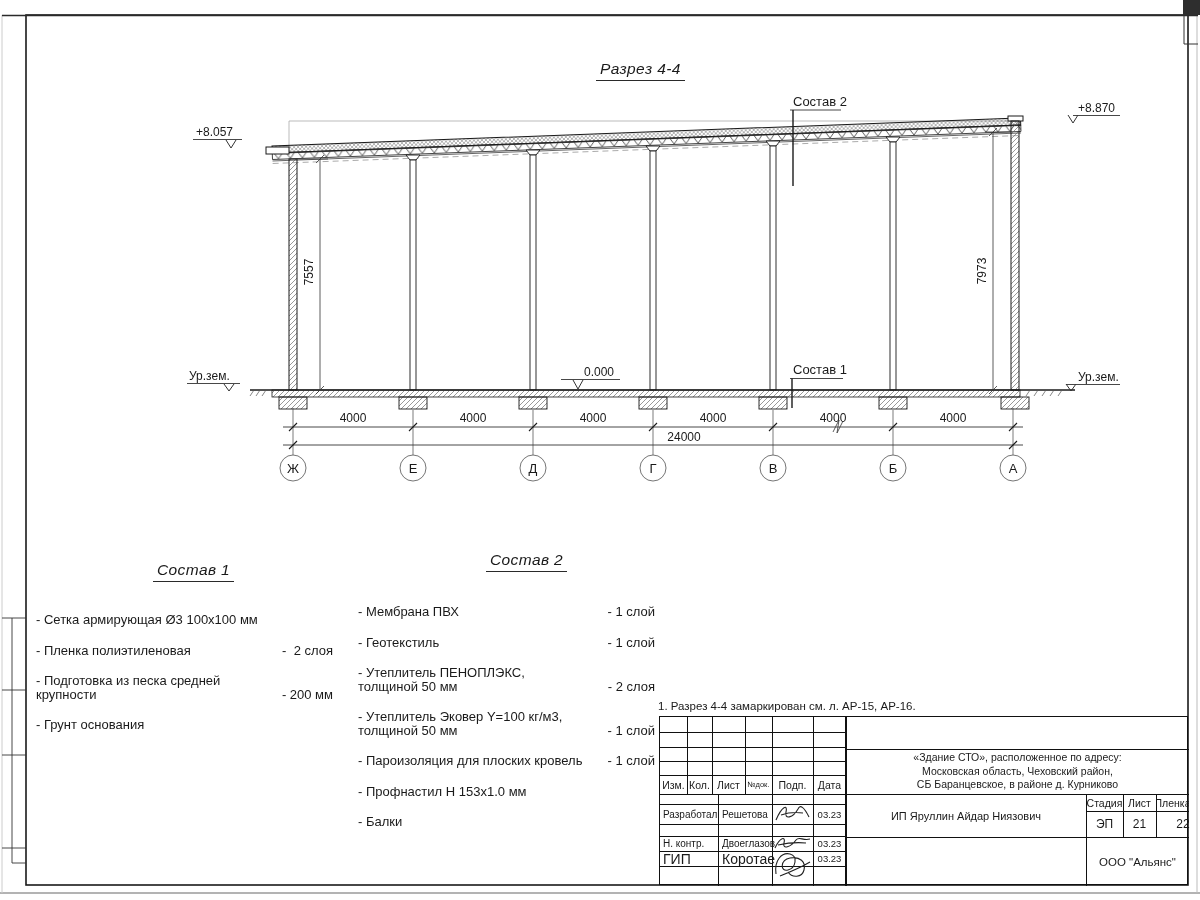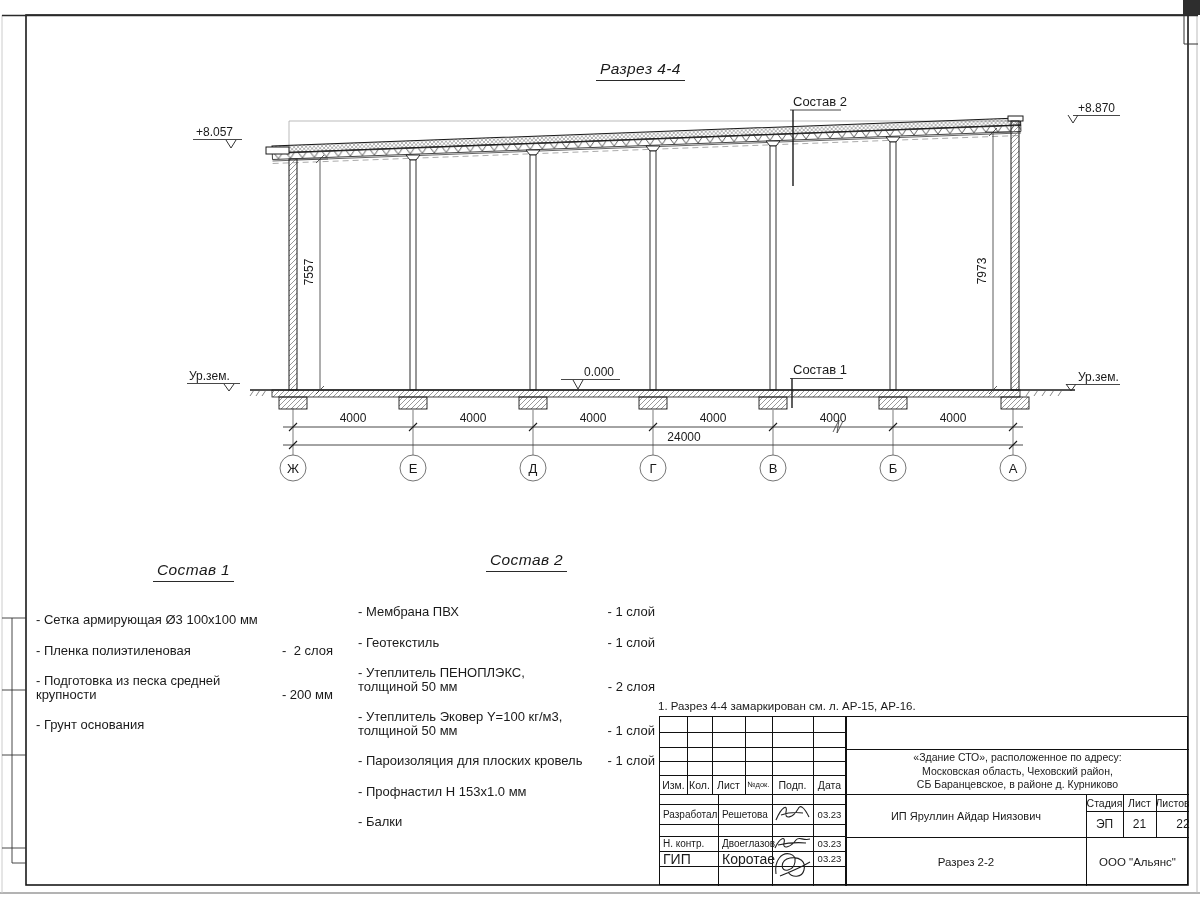--- a/index.html
+++ b/index.html
@@ -331,21 +331,20 @@
     <path d="M3,13 C8,2 14,1 12,8 C10,15 19,12 24,5 C27,1 31,6 38,4 M6,10 C15,8 24,7 34,8" fill="none" stroke="#222" stroke-width="1.1"></path>
   </svg>
   <svg class="abs" style="left:110px;top:131px" width="44" height="32" viewBox="0 0 44 32">
     <path d="M6,26 C4,12 12,4 20,6 C28,8 26,20 18,22 C10,24 10,12 20,10 C30,8 36,14 34,22 C32,30 22,30 18,24 M10,28 C20,24 30,20 40,14" fill="none" stroke="#222" stroke-width="1.1"></path>
   </svg>
 
   <div class="cell" style="left:186px;top:77px;width:240px;height:43px;font-size:11px">ИП Яруллин Айдар Ниязович</div>
   <div class="cell pre" style="left:186px;top:32px;width:343px;height:45px;font-size:10.5px;line-height:1.3">«Здание СТО», расположенное по адресу:
 Московская область, Чеховский район,
 СБ Баранцевское, в районе д. Курниково</div>
-  <div class="cell" style="left:186px;top:120px;width:240px;height:49px;font-size:11.5px">Разрез 2-2</div>
   <div class="cell" style="left:426px;top:120px;width:103px;height:49px;font-size:11.5px">ООО "Альянс"</div>
   <div class="cell" style="left:426px;top:77px;width:37px;height:17px">Стадия</div>
   <div class="cell" style="left:463px;top:77px;width:33px;height:17px">Лист</div>
-  <div class="cell" style="left:496px;top:77px;width:33px;height:17px">Листов</div>
+  <div class="cell" style="left:496px;top:77px;width:33px;height:17px">Пленка</div>
   <div class="cell" style="left:426px;top:94px;width:37px;height:26px;font-size:12px">ЭП</div>
   <div class="cell" style="left:463px;top:94px;width:33px;height:26px;font-size:12px">21</div>
   <div class="cell" style="left:496px;top:94px;width:54px;height:26px;font-size:12px">22</div>
 </div>
 
 </body></html>

